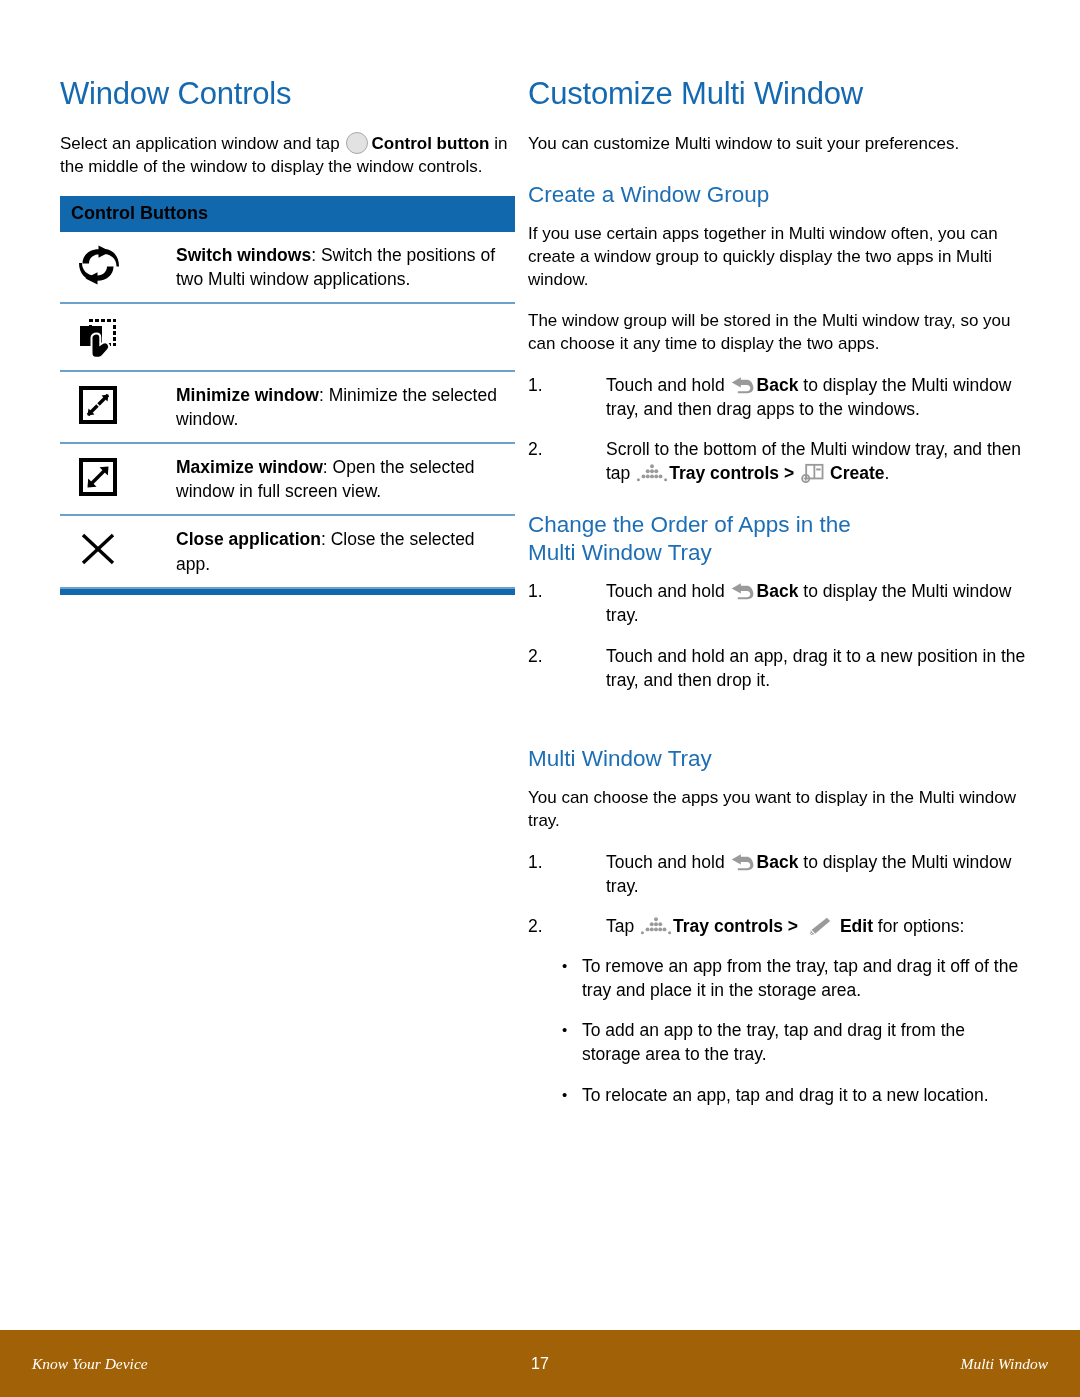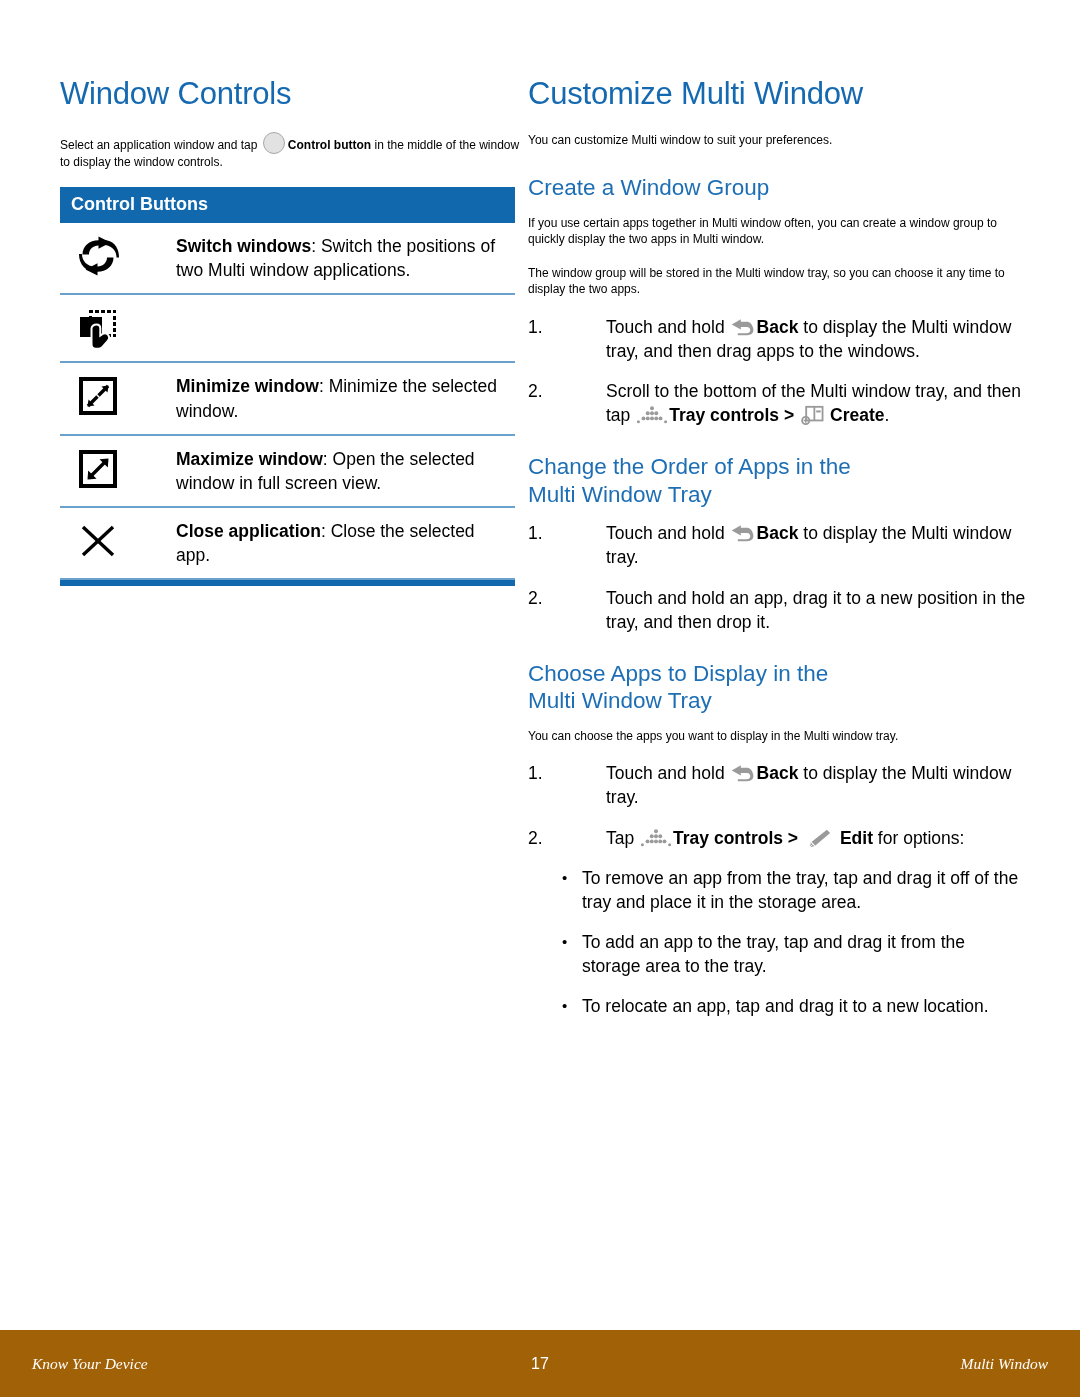--- a/index.html
+++ b/index.html
@@ -59,21 +59,21 @@
     font-size: 22.5px;
     font-weight: normal;
     color: #1d6eb4;
     line-height: 1.22;
     margin-top: 26px;
     margin-bottom: 13px;
   }
 
   
   p.body-text {
-    font-size: 12px;
+    font-size: 17px;
     line-height: 1.38;
     margin-bottom: 17px;
   }
 
   .b { font-weight: bold; }
 
   
   .num-item {
     display: flex;
     font-size: 17.5px;
@@ -102,21 +102,21 @@
   }
   .bullet-item .content { flex: 1 1 auto; }
 
   
   .ctrl-table {
     width: 455px;
     margin-top: 8px;
   }
   .ctrl-table-header {
     background: #1268ad;
-    color: #ffffff;
+    color: #000000;
     font-size: 18px;
     font-weight: bold;
     padding: 7px 11px 8px 11px;
   }
   .ctrl-row {
     display: flex;
     align-items: flex-start;
     border-bottom: 2px solid #6aa2cd;
     padding: 11px 0 11px 0;
     min-height: 56px;
@@ -370,21 +370,21 @@
         <div class="content"><span>Touch and hold </span><svg class="inline-ico ico-back" viewBox="0 0 30 20" aria-hidden="true">
             <path d="M12.5 4.0 L12.5 1.0 L2.0 7.0 L12.5 13.0 L12.5 10.0 L19.5 10.0 C22.0 10.0 23.4 11.6 23.4 13.6 C23.4 15.6 22.0 17.2 19.5 17.2 L9.0 17.2 L9.0 19.6 L19.9 19.6 C24.4 19.6 27.0 16.9 27.0 13.6 C27.0 10.2 24.4 4.0 19.9 4.0 Z" fill="#9a9a9a"></path>
           </svg><span class="b">Back</span><span> to display the Multi window tray.</span></div>
       </div>
 
       <div class="num-item">
         <div class="marker">2.</div>
         <div class="content">Touch and hold an app, drag it to a new position in the tray, and then drop it.</div>
       </div>
 
-      <h2 class="section-heading"><span>Choose Apps to Display in the</span><br><span>Multi Window Tray</span></h2>
+      <h2 class="section-heading"><br><span>Multi Window Tray</span></h2>
 
       <p class="body-text">You can choose the apps you want to display in the Multi window tray.</p>
 
       <div class="num-item">
         <div class="marker">1.</div>
         <div class="content"><span>Touch and hold </span><svg class="inline-ico ico-back" viewBox="0 0 30 20" aria-hidden="true">
             <path d="M12.5 4.0 L12.5 1.0 L2.0 7.0 L12.5 13.0 L12.5 10.0 L19.5 10.0 C22.0 10.0 23.4 11.6 23.4 13.6 C23.4 15.6 22.0 17.2 19.5 17.2 L9.0 17.2 L9.0 19.6 L19.9 19.6 C24.4 19.6 27.0 16.9 27.0 13.6 C27.0 10.2 24.4 4.0 19.9 4.0 Z" fill="#9a9a9a"></path>
           </svg><span class="b">Back</span><span> to display the Multi window tray.</span></div>
       </div>
 

